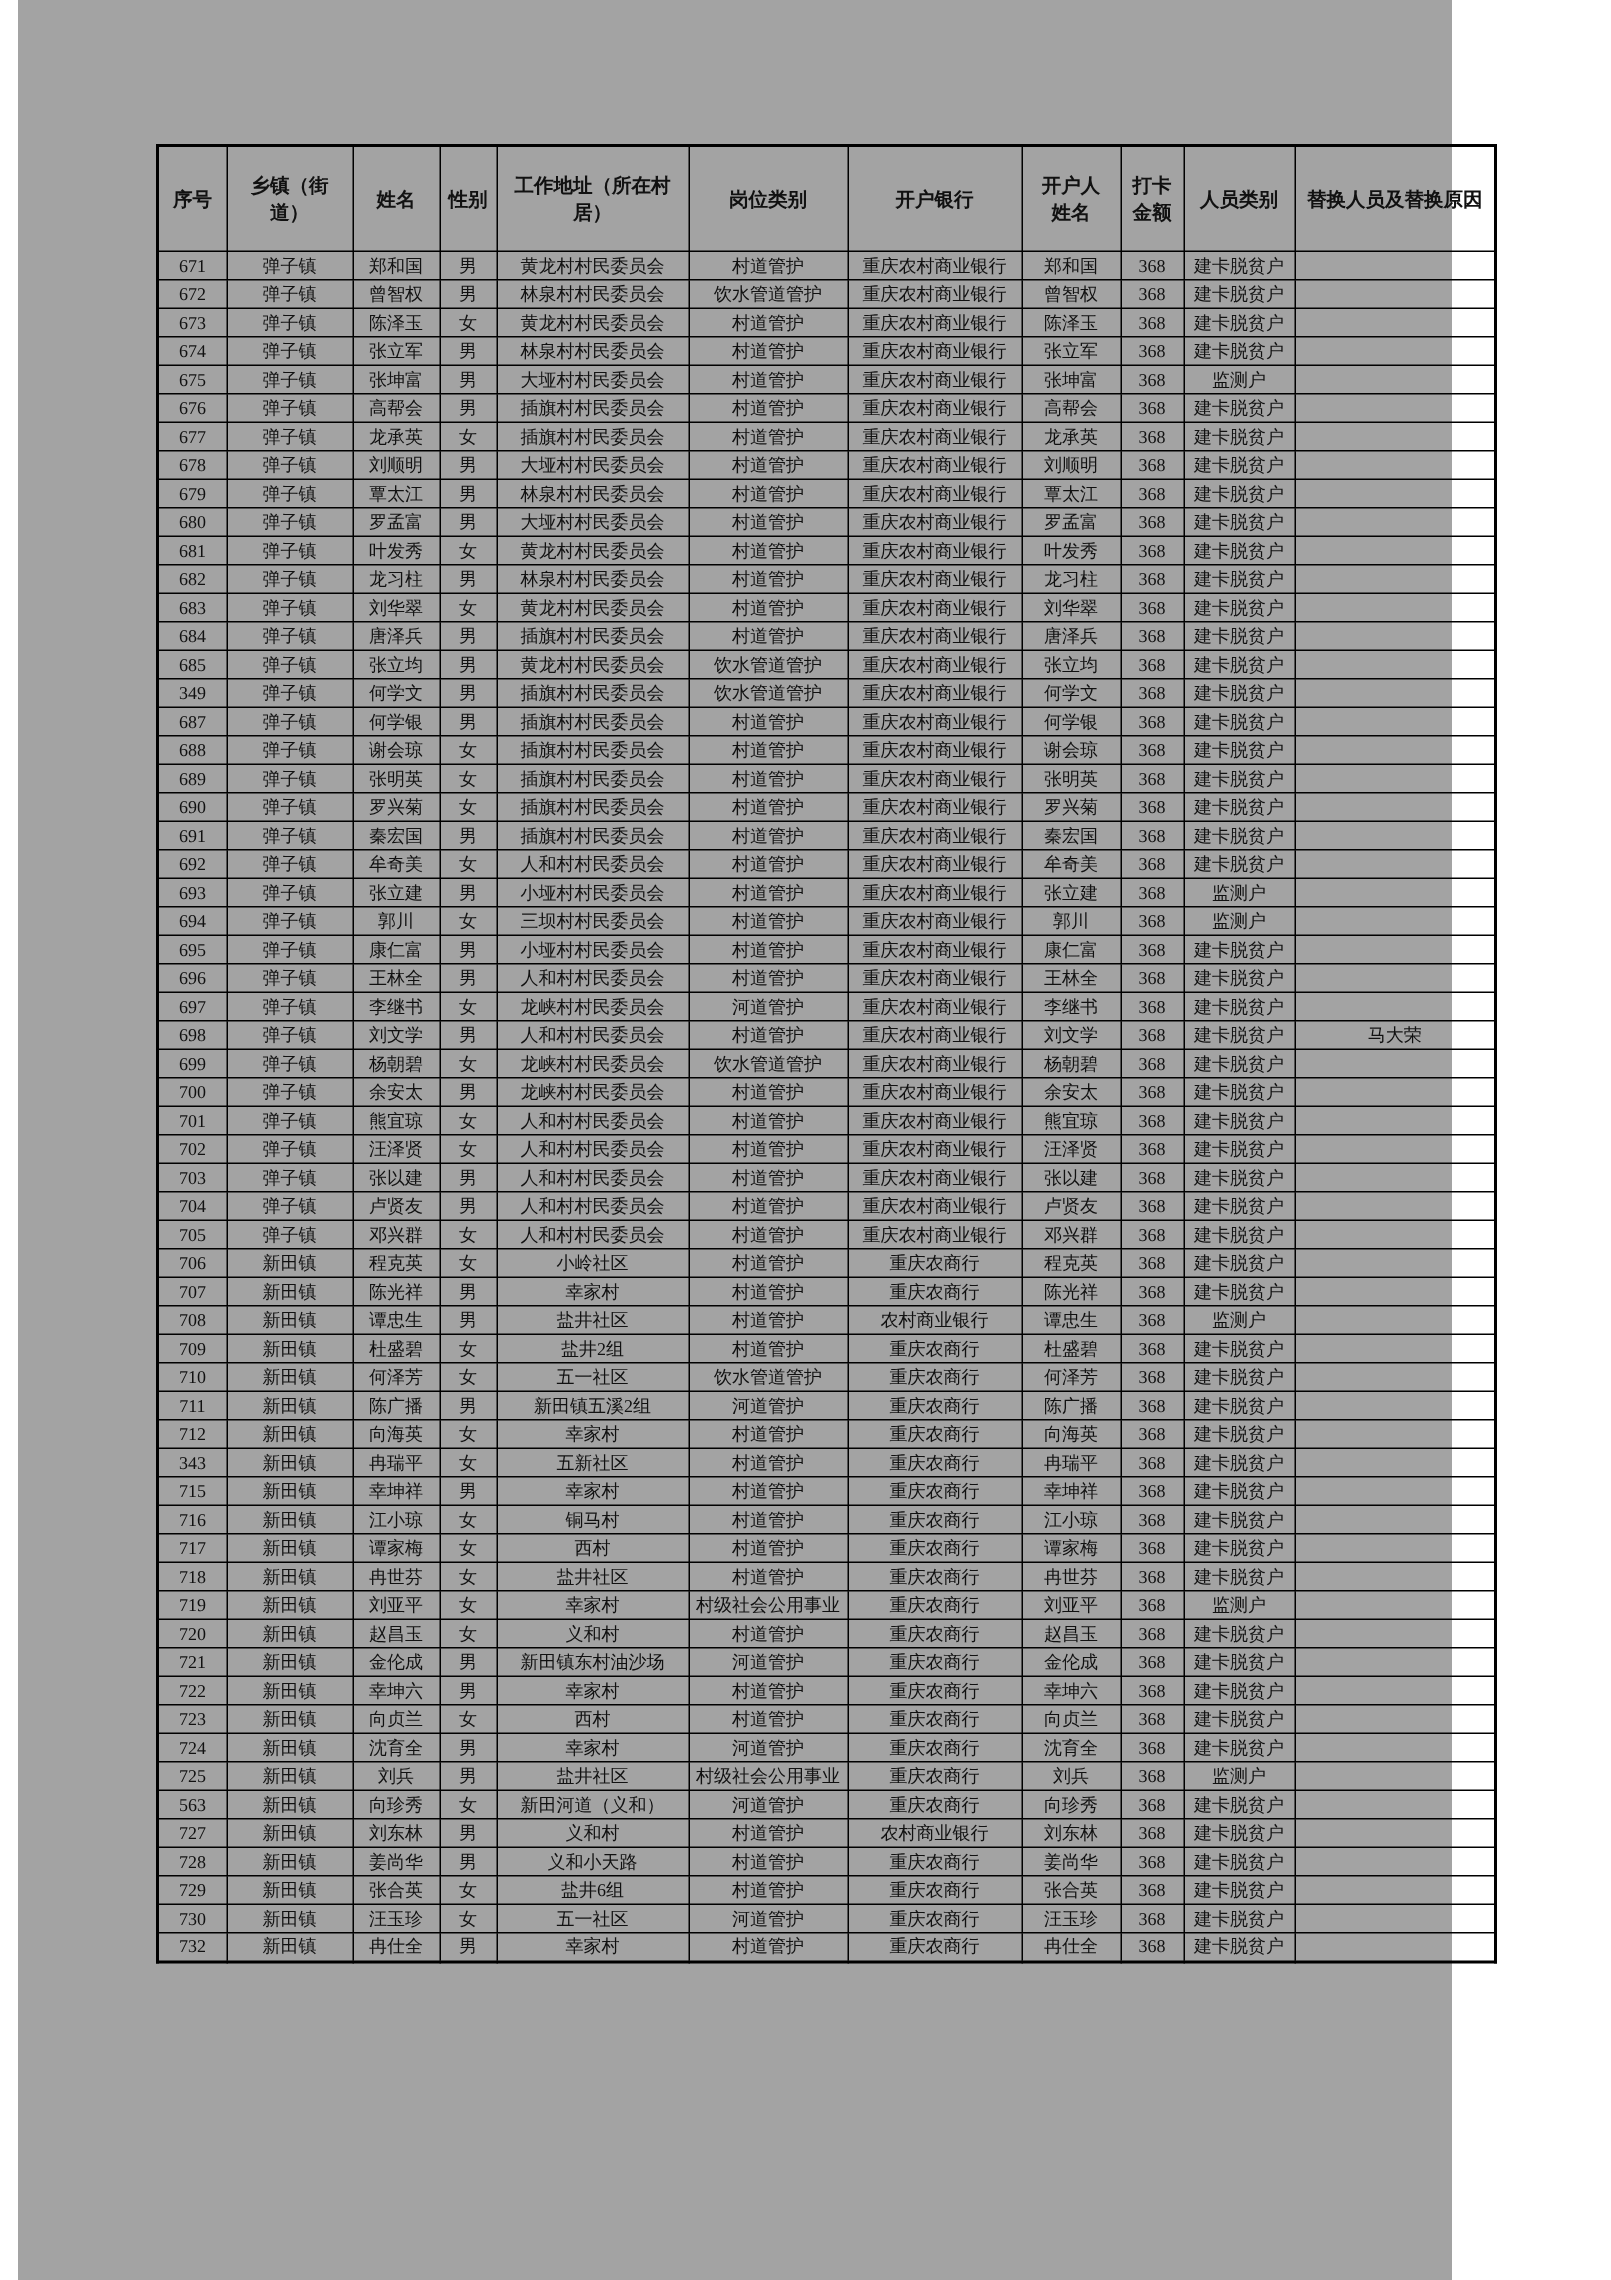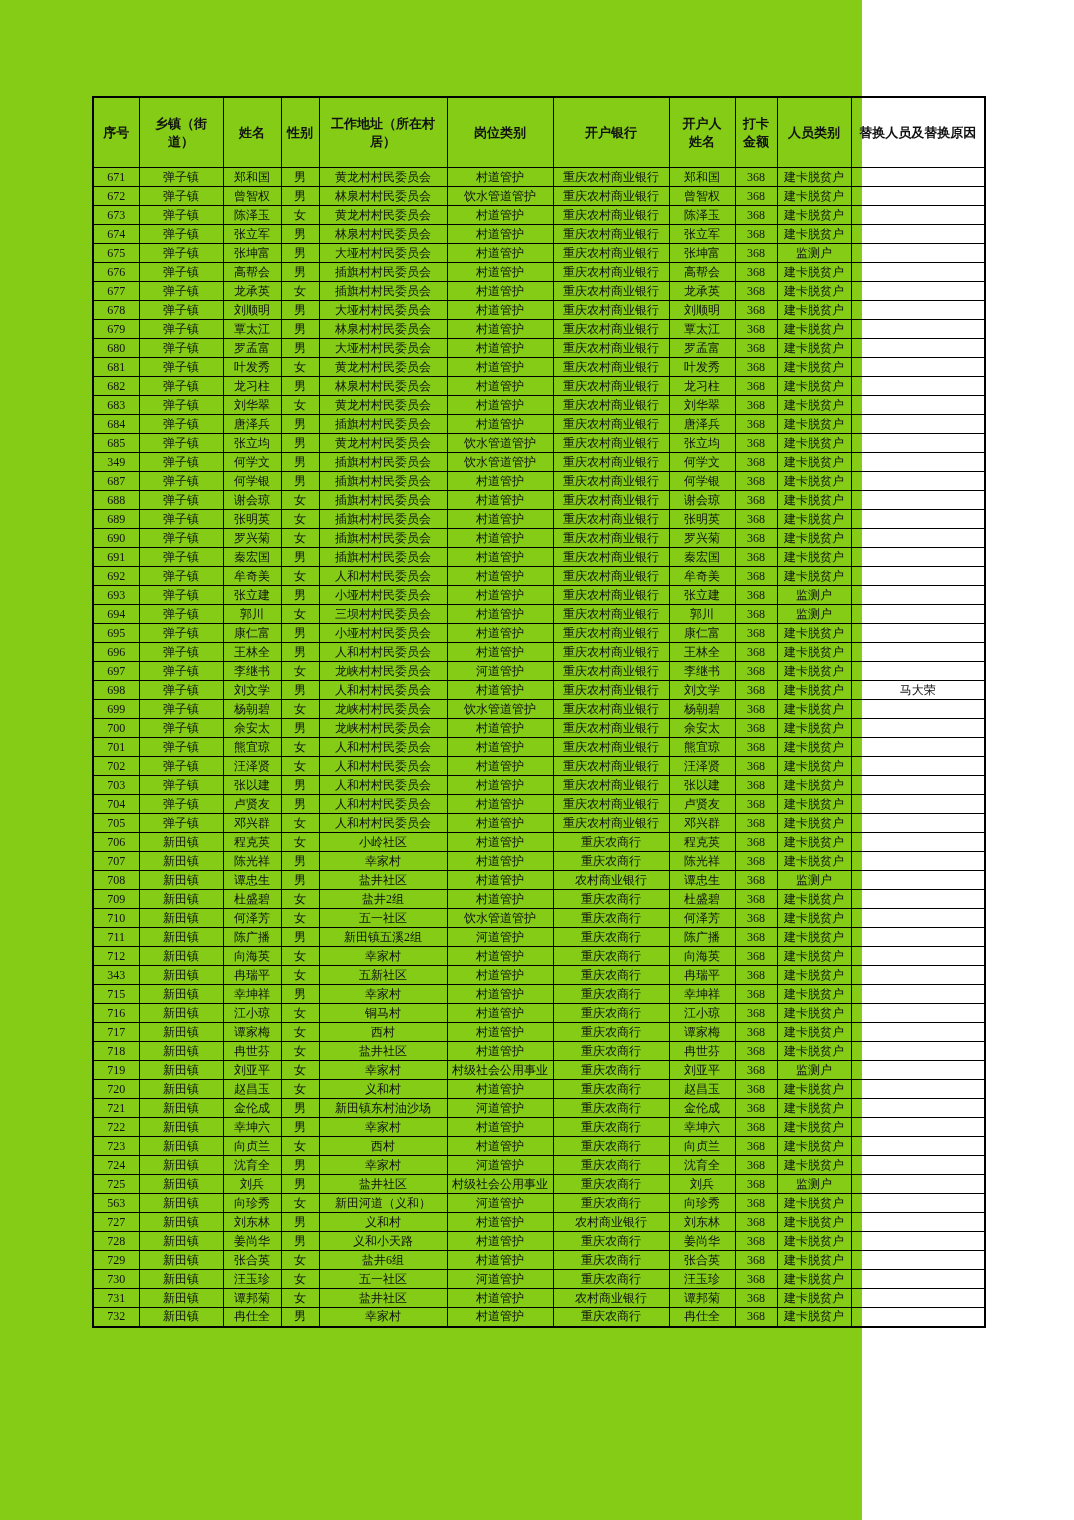--- a/index.html
+++ b/index.html
@@ -1,20 +1,21 @@
 <!DOCTYPE html>
 <html><head>
 <meta charset="utf-8">
 <style>
   html,body{margin:0;padding:0;background:#fff;}
   .page{
     position:relative;
-    width:862px;height:1520px;
-    background:#84cc16;
+    width:956px;height:1520px;
+    background:#a3a3a3;
     font-family:"Liberation Serif",serif;
+    margin-left:12px;
   }
   table.roster{
     position:absolute;left:92px;top:96px;
     width:892px;
     border-collapse:collapse;
     table-layout:fixed;
     border:2px solid #000;
   }
   th,td{
     border:1px solid #000;
@@ -850,33 +851,20 @@
           <td class="col-gender">女</td>
           <td class="col-address">五一社区</td>
           <td class="col-job_category">河道管护</td>
           <td class="col-bank">重庆农商行</td>
           <td class="col-account_name">汪玉珍</td>
           <td class="col-amount">368</td>
           <td class="col-person_category">建卡脱贫户</td>
           <td class="col-replacement"></td>
         </tr>
         <tr>
-          <td class="col-serial">731</td>
-          <td class="col-township">新田镇</td>
-          <td class="col-name">谭邦菊</td>
-          <td class="col-gender">女</td>
-          <td class="col-address">盐井社区</td>
-          <td class="col-job_category">村道管护</td>
-          <td class="col-bank">农村商业银行</td>
-          <td class="col-account_name">谭邦菊</td>
-          <td class="col-amount">368</td>
-          <td class="col-person_category">建卡脱贫户</td>
-          <td class="col-replacement"></td>
-        </tr>
-        <tr>
           <td class="col-serial">732</td>
           <td class="col-township">新田镇</td>
           <td class="col-name">冉仕全</td>
           <td class="col-gender">男</td>
           <td class="col-address">幸家村</td>
           <td class="col-job_category">村道管护</td>
           <td class="col-bank">重庆农商行</td>
           <td class="col-account_name">冉仕全</td>
           <td class="col-amount">368</td>
           <td class="col-person_category">建卡脱贫户</td>

